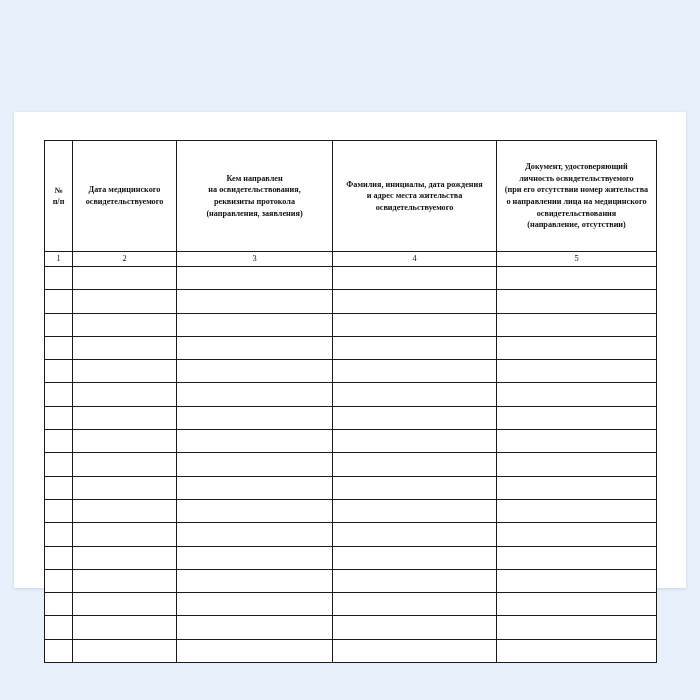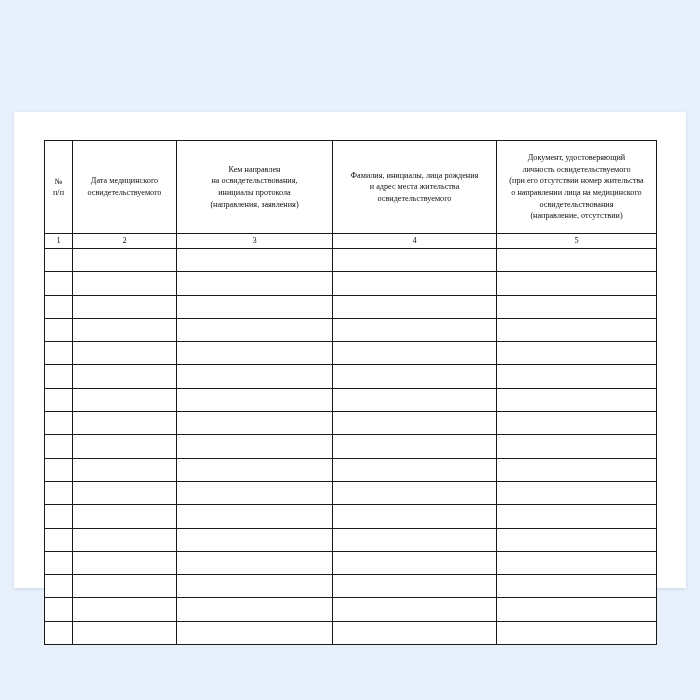--- a/index.html
+++ b/index.html
@@ -58,22 +58,22 @@
   col.c1 { width: 28px; }
   col.c2 { width: 104px; }
   col.c3 { width: 156px; }
   col.c4 { width: 164px; }
   col.c5 { width: 160px; }
 
   thead td.head {
     height: 86px;
     font-size: 8.2px;
     line-height: 1.42;
-    padding: 3px 3px;
-    font-weight: normal;
+    padding: 12px 3px;
+    font-weight: bold;
   }
 
   thead td.head.narrow {
     font-size: 8.2px;
     line-height: 1.35;
   }
 
   tr.numrow td {
     height: 14px;
     font-size: 8.4px;
@@ -106,25 +106,25 @@
               <span class="head-line">№</span>
               <span class="head-line">п/п</span>
             </td>
             <td class="head">
               <span class="head-line">Дата медицинского</span>
               <span class="head-line">освидетельствуемого</span>
             </td>
             <td class="head">
               <span class="head-line">Кем направлен</span>
               <span class="head-line">на освидетельствования,</span>
-              <span class="head-line">инициалы протокола</span>
+              <span class="head-line">реквизиты протокола</span>
               <span class="head-line">(направления, заявления)</span>
             </td>
             <td class="head">
-              <span class="head-line">Фамилия, инициалы, лица рождения</span>
+              <span class="head-line">Фамилия, инициалы, дата рождения</span>
               <span class="head-line">и адрес места жительства</span>
               <span class="head-line">освидетельствуемого</span>
             </td>
             <td class="head">
               <span class="head-line">Документ, удостоверяющий</span>
               <span class="head-line">личность освидетельствуемого</span>
               <span class="head-line">(при его отсутствии номер жительства</span>
               <span class="head-line">о направлении лица на медицинского</span>
               <span class="head-line">освидетельствования</span>
               <span class="head-line">(направление, отсутствии)</span>

